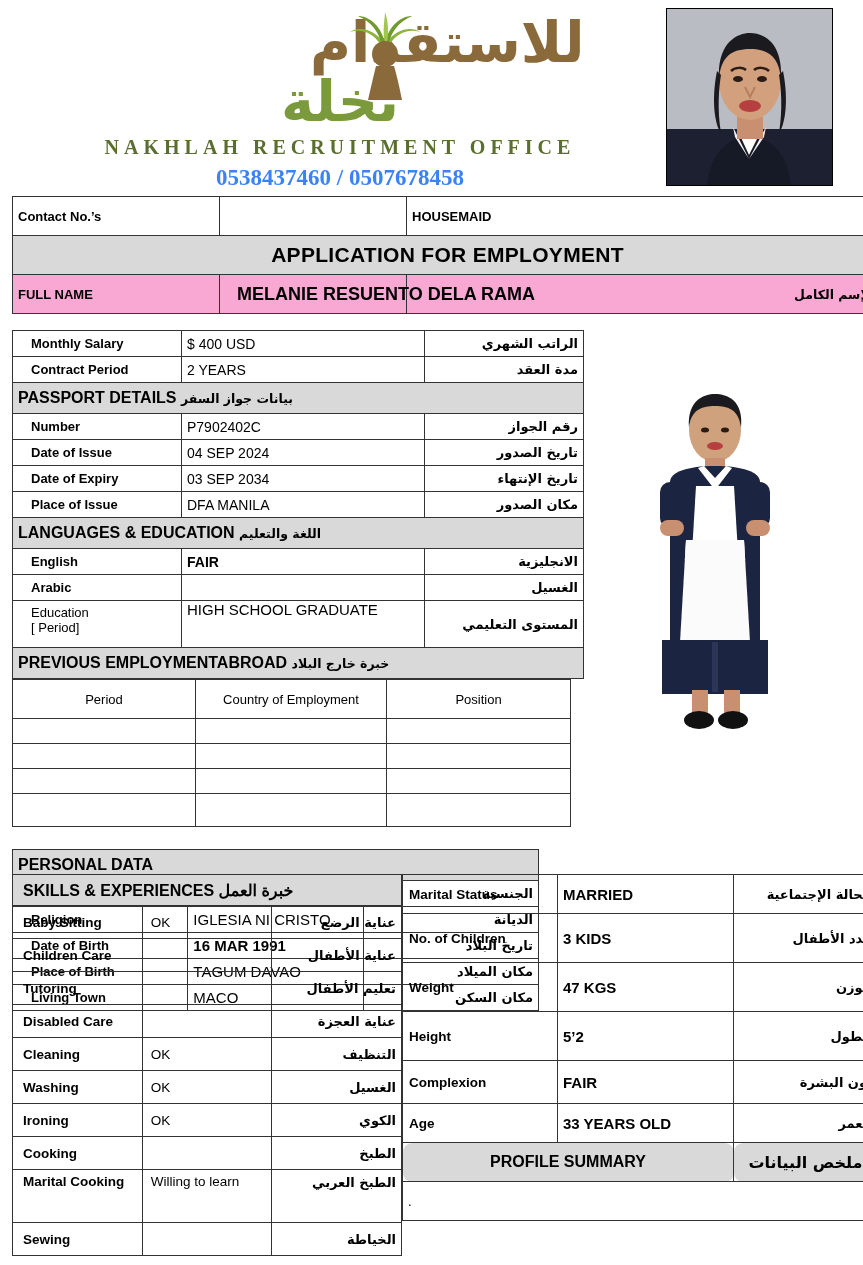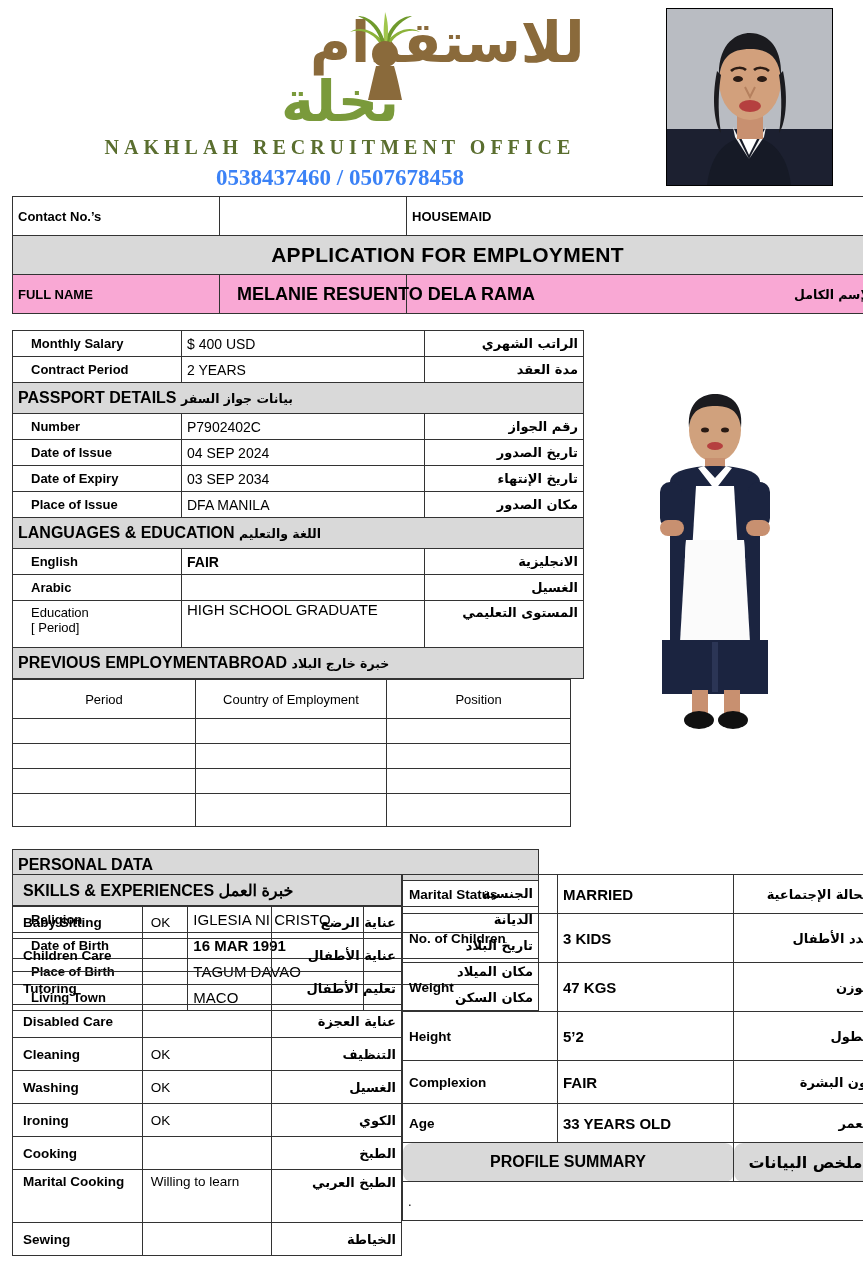--- a/index.html
+++ b/index.html
@@ -196,21 +196,21 @@
         <td class="l">Arabic</td>
         <td class="v"></td>
         <td class="a ar">الغسيل</td>
       </tr>
       <tr>
         <td class="l" style="height:40px;vertical-align:top;padding-top:4px;font-weight:normal">
           <div>Education</div>
           <div>[ Period]</div>
         </td>
         <td class="v" style="vertical-align:top;padding-top:0;font-size:15px">HIGH SCHOOL GRADUATE</td>
-        <td class="a ar" style="vertical-align:top;padding-top:4px">المستوى التعليمي</td>
+        <td class="a ar" style="vertical-align:top;padding-top:16px">المستوى التعليمي</td>
       </tr>
       <tr class="sect-row">
         <td colspan="3" style="height:26px">
           <span>PREVIOUS EMPLOYMENTABROAD</span>
           <span class="ar-inline">خبرة خارج البلاد</span>
         </td>
       </tr>
     </tbody>
       </table>
 

